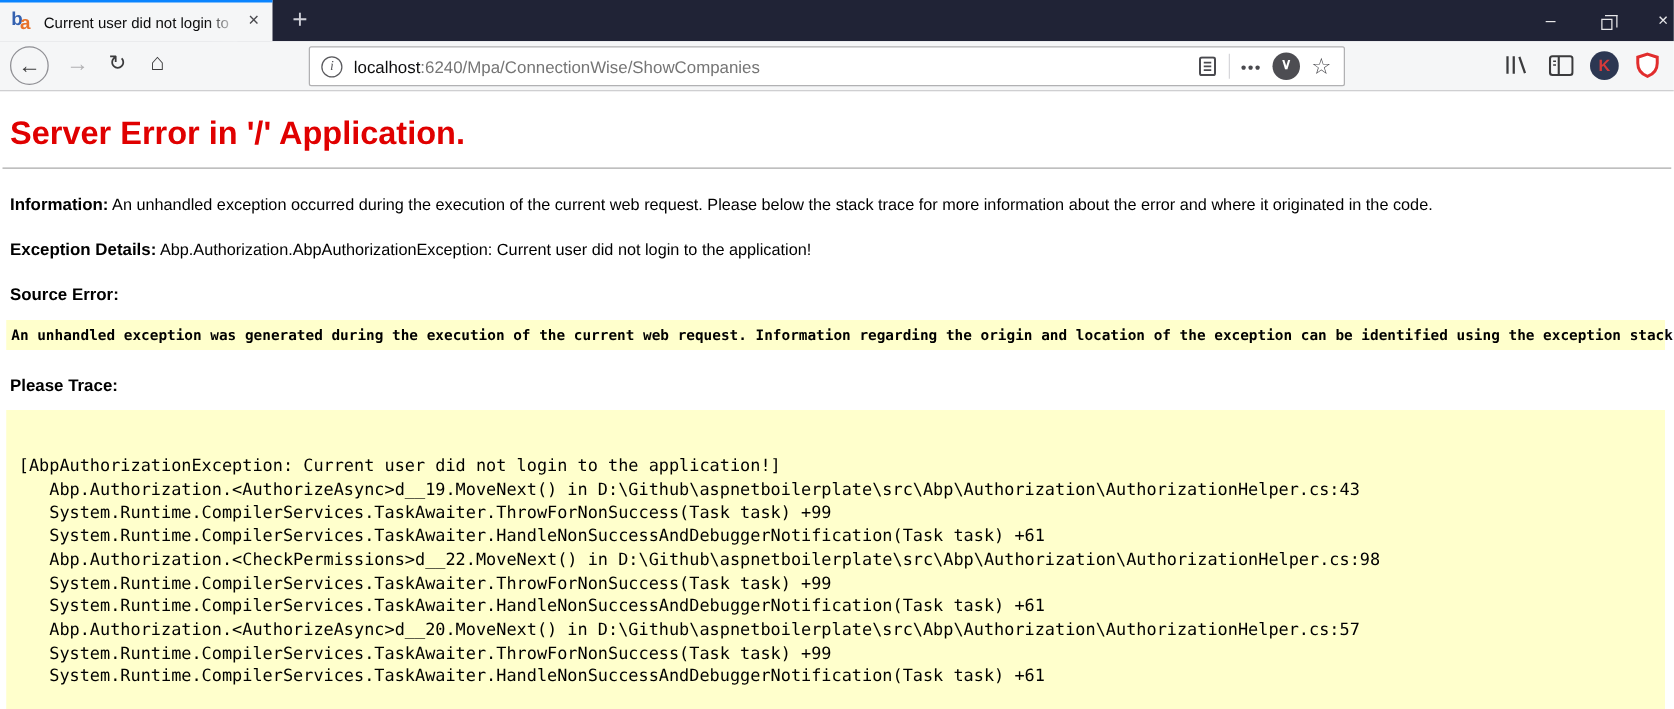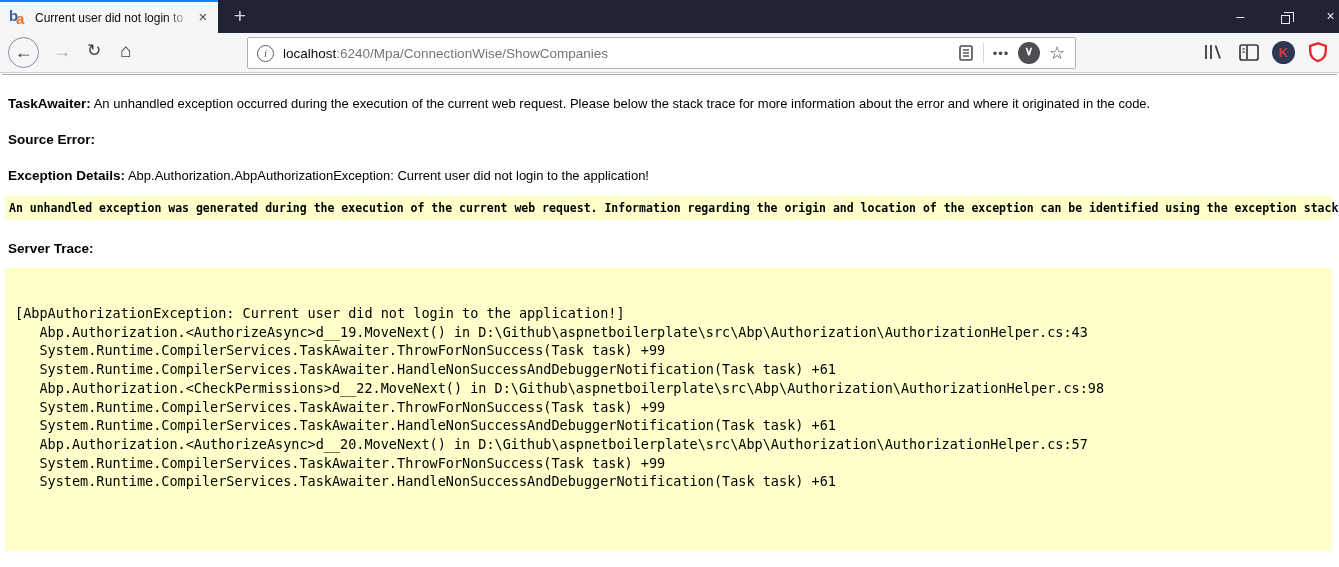--- a/index.html
+++ b/index.html
@@ -154,31 +154,32 @@
     <span class="ext-k">K</span>
     <span class="tb-icon">
       <svg width="22" height="22" viewBox="0 0 24 24">
           <path d="M12 2.5 L20.5 5.2 V10.5 C20.5 16.5 16.8 20.2 12 22 C7.2 20.2 3.5 16.5 3.5 10.5 V5.2 Z" fill="#fff" stroke="#e12d2d" stroke-width="2.6"></path>
         </svg>
     </span>
   </div>
 </div>
 
 <div class="content">
+  <h1 class="err-h1">Server Error in '/' Application.</h1>
   <hr class="rule">
 
-  <p class="meta"><b>TaskAwaiter:</b><span> An unhandled exception occurred during the execution of the current web request. Please below the stack trace for more information about the error and where it originated in the code.</span></p>
+  <p class="meta"><b>Information:</b><span> An unhandled exception occurred during the execution of the current web request. Please below the stack trace for more information about the error and where it originated in the code.</span></p>
+
+  <p class="meta"><b>Exception Details:</b><span> Abp.Authorization.AbpAuthorizationException: Current user did not login to the application!</span></p>
 
   <p class="meta"><b>Source Error:</b></p>
 
-  <p class="meta"><b>Exception Details:</b><span> Abp.Authorization.AbpAuthorizationException: Current user did not login to the application!</span></p>
-
   <div class="code-box">An unhandled exception was generated during the execution of the current web request. Information regarding the origin and location of the exception can be identified using the exception stack trace below.</div>
 
-  <p class="meta"><b>Server Trace:</b></p>
+  <p class="meta"><b>Please Trace:</b></p>
 
   <pre class="stack-box">[AbpAuthorizationException: Current user did not login to the application!]
    Abp.Authorization.&lt;AuthorizeAsync&gt;d__19.MoveNext() in D:\Github\aspnetboilerplate\src\Abp\Authorization\AuthorizationHelper.cs:43
    System.Runtime.CompilerServices.TaskAwaiter.ThrowForNonSuccess(Task task) +99
    System.Runtime.CompilerServices.TaskAwaiter.HandleNonSuccessAndDebuggerNotification(Task task) +61
    Abp.Authorization.&lt;CheckPermissions&gt;d__22.MoveNext() in D:\Github\aspnetboilerplate\src\Abp\Authorization\AuthorizationHelper.cs:98
    System.Runtime.CompilerServices.TaskAwaiter.ThrowForNonSuccess(Task task) +99
    System.Runtime.CompilerServices.TaskAwaiter.HandleNonSuccessAndDebuggerNotification(Task task) +61
    Abp.Authorization.&lt;AuthorizeAsync&gt;d__20.MoveNext() in D:\Github\aspnetboilerplate\src\Abp\Authorization\AuthorizationHelper.cs:57
    System.Runtime.CompilerServices.TaskAwaiter.ThrowForNonSuccess(Task task) +99

